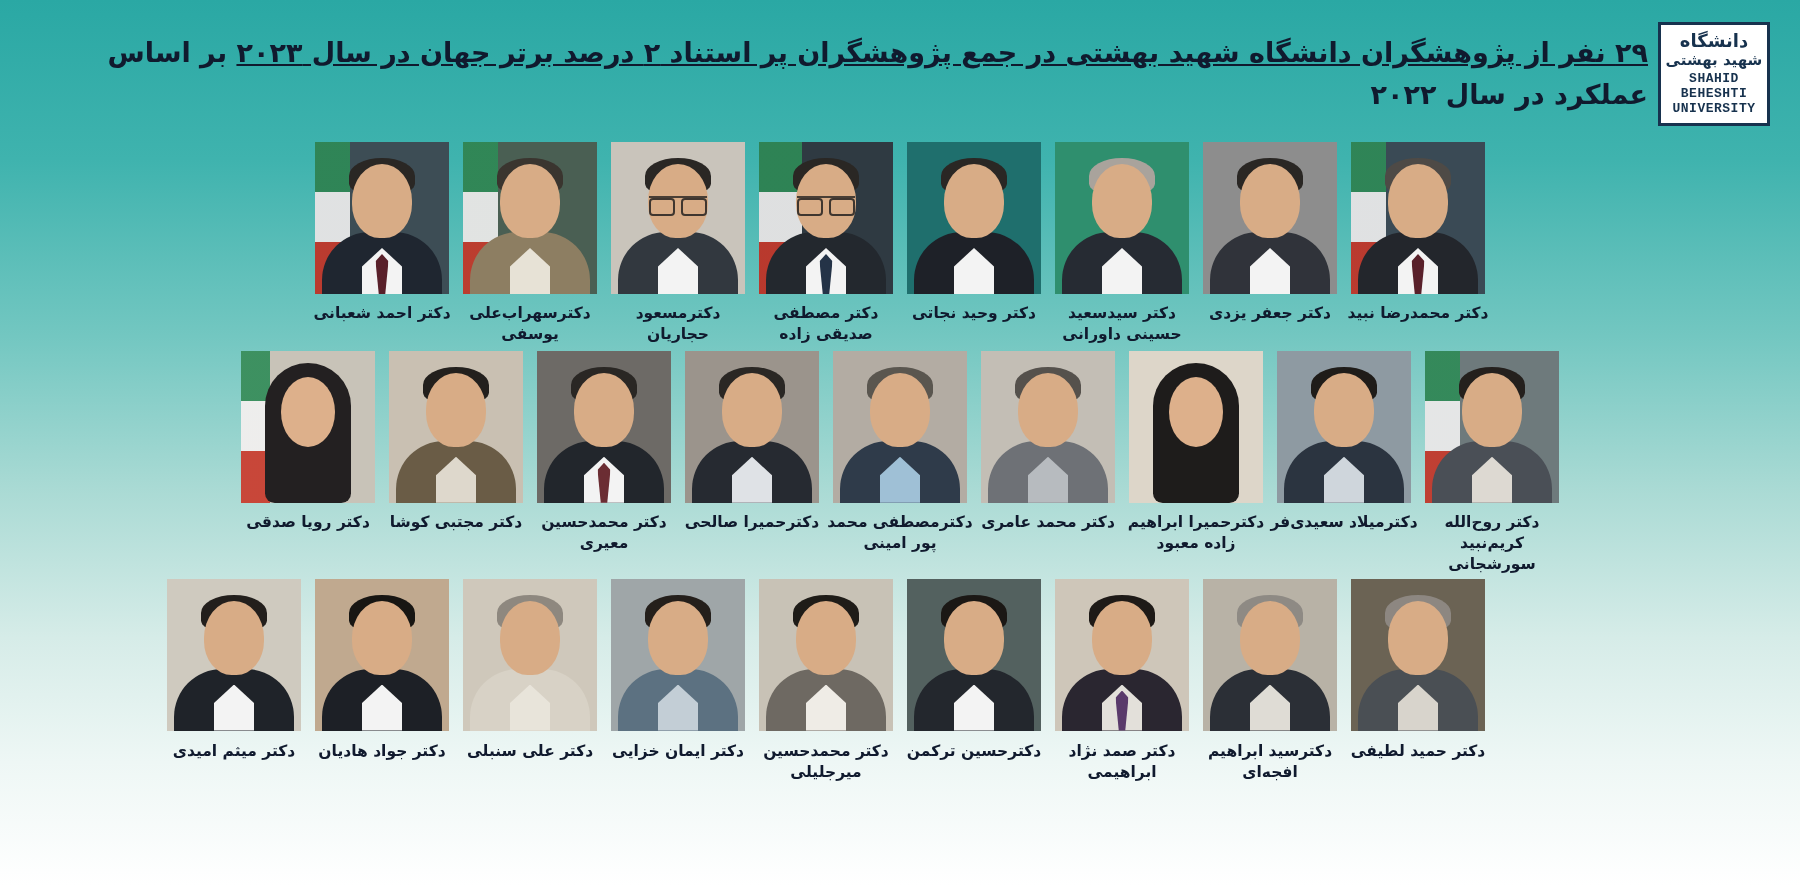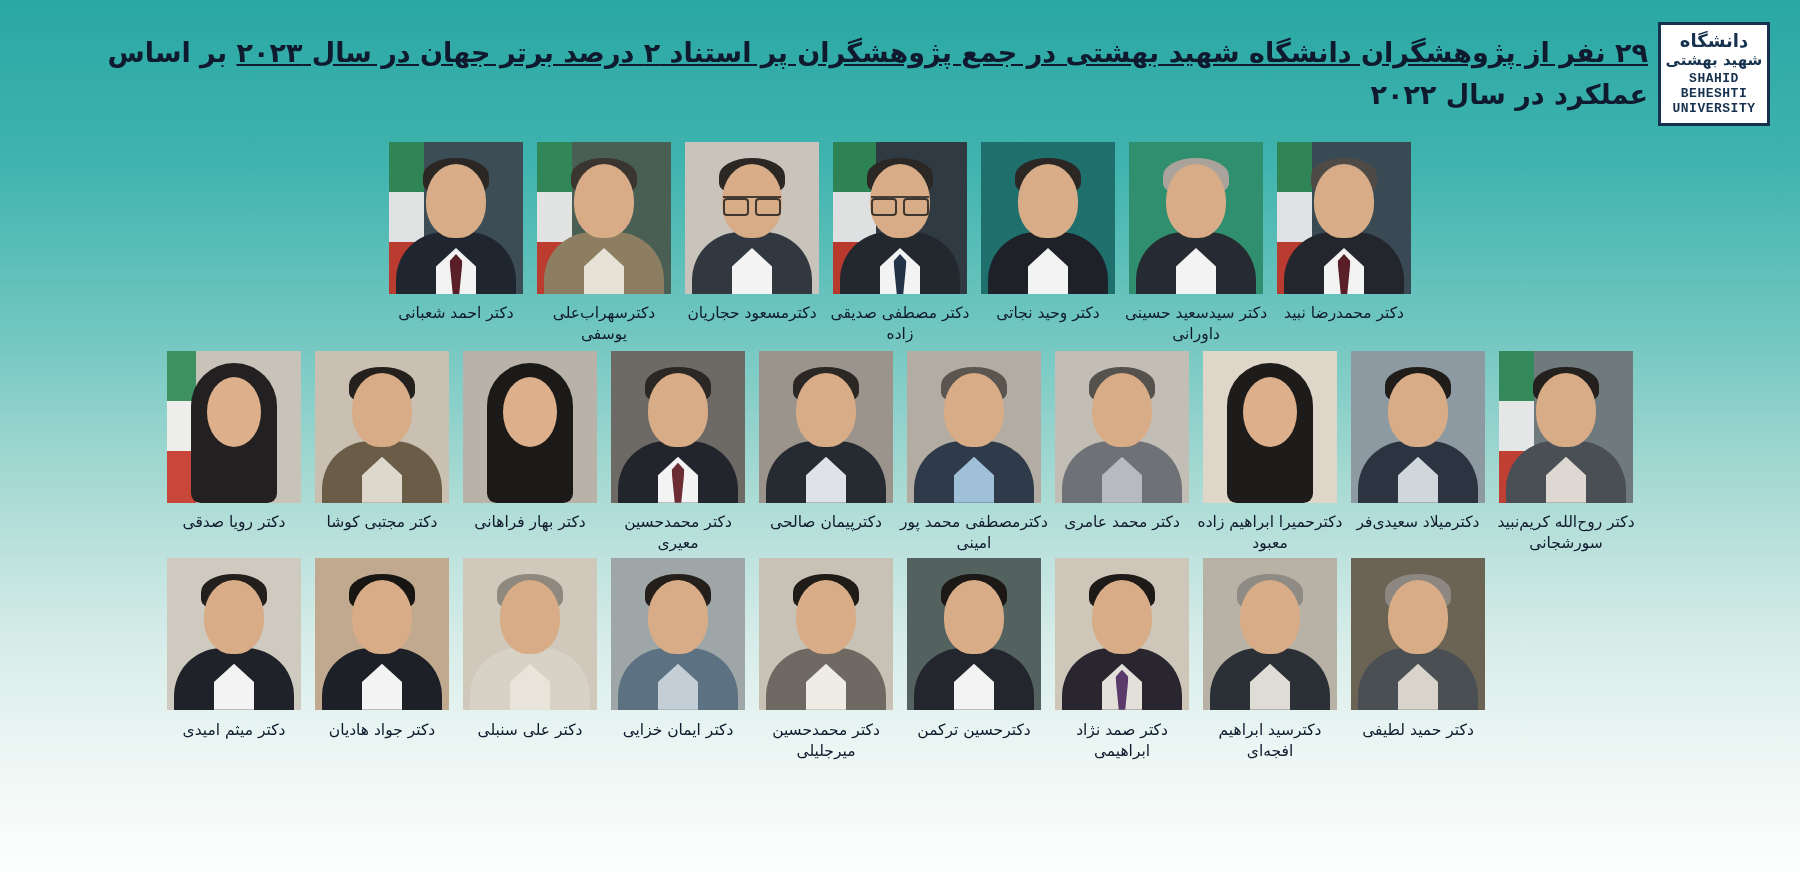--- a/index.html
+++ b/index.html
@@ -228,21 +228,21 @@
   }
   .photo .glasses:before { left: 0; }
   .photo .glasses:after { right: 0; }
 
   .name {
     margin-top: 9px;
     width: 150px;
     text-align: center;
     color: #101a2e;
     font-size: 15.5px;
-    font-weight: normal;
+    font-weight: bold;
     line-height: 1.35;
     direction: rtl;
   }
   .row-3 .name { margin-top: 10px; }
 
   
   .person.empty .photo,
   .person.empty .name {
     visibility: hidden;
   }
@@ -342,20 +342,30 @@
         <div class="photo">
           <div class="bg" style="background:#2f8f6e"></div>
           <div class="body" style="background:#262b33"></div>
           <div class="shirt"></div>
           <div class="hair" style="background:#a9a39c"></div>
             <div class="head"></div>
         </div>
         <div class="name">دکتر سیدسعید حسینی داورانی</div>
       </div>
 
+      <div class="person">
+        <div class="photo">
+          <div class="bg" style="background:#8d8d8d"></div>
+          <div class="body" style="background:#30333a"></div>
+          <div class="shirt"></div>
+          <div class="hair"></div>
+            <div class="head"></div>
+        </div>
+        <div class="name">دکتر جعفر یزدی</div>
+      </div>
 
 
       <div class="person">
         <div class="photo">
           <div class="bg" style="background:#3a4a55"></div>
           <div class="flag"></div>
           <div class="body" style="background:#23262c"></div>
           <div class="shirt"></div>
             <div class="tie"></div>
           <div class="hair" style="background:#4e4a46"></div>
@@ -382,28 +392,20 @@
         <div class="photo">
           <div class="bg" style="background:#c9c0b2"></div>
           <div class="body" style="background:#6a5c46"></div>
           <div class="shirt" style="background:#ded8cc"></div>
           <div class="hair" style="background:#23201d"></div>
             <div class="head"></div>
         </div>
         <div class="name">دکتر مجتبی کوشا</div>
       </div>
 
-      <div class="person">
-        <div class="photo">
-          <div class="bg" style="background:#b8b2a8"></div>
-          <div class="scarf" style="background:#1b1a19"></div>
-          <div class="face-oval"></div>
-        </div>
-        <div class="name">دکتر بهار فراهانی</div>
-      </div>
 
       <div class="person">
         <div class="photo">
           <div class="bg" style="background:#6d6a66"></div>
           <div class="body" style="background:#22262c"></div>
           <div class="shirt"></div>
             <div class="tie" style="background:#6b2d33"></div>
           <div class="hair"></div>
             <div class="head"></div>
         </div>
@@ -411,21 +413,21 @@
       </div>
 
       <div class="person">
         <div class="photo">
           <div class="bg" style="background:#9b948c"></div>
           <div class="body" style="background:#262a31"></div>
           <div class="shirt" style="background:#dfe2e6"></div>
           <div class="hair"></div>
             <div class="head"></div>
         </div>
-        <div class="name">دکترپیمان صالحی</div>
+        <div class="name">دکترحمیرا صالحی</div>
       </div>
 
       <div class="person">
         <div class="photo">
           <div class="bg" style="background:#b3aca3"></div>
           <div class="body" style="background:#2f3b4a"></div>
           <div class="shirt" style="background:#9fc0d6"></div>
           <div class="hair" style="background:#5a564f"></div>
             <div class="head"></div>
         </div>

